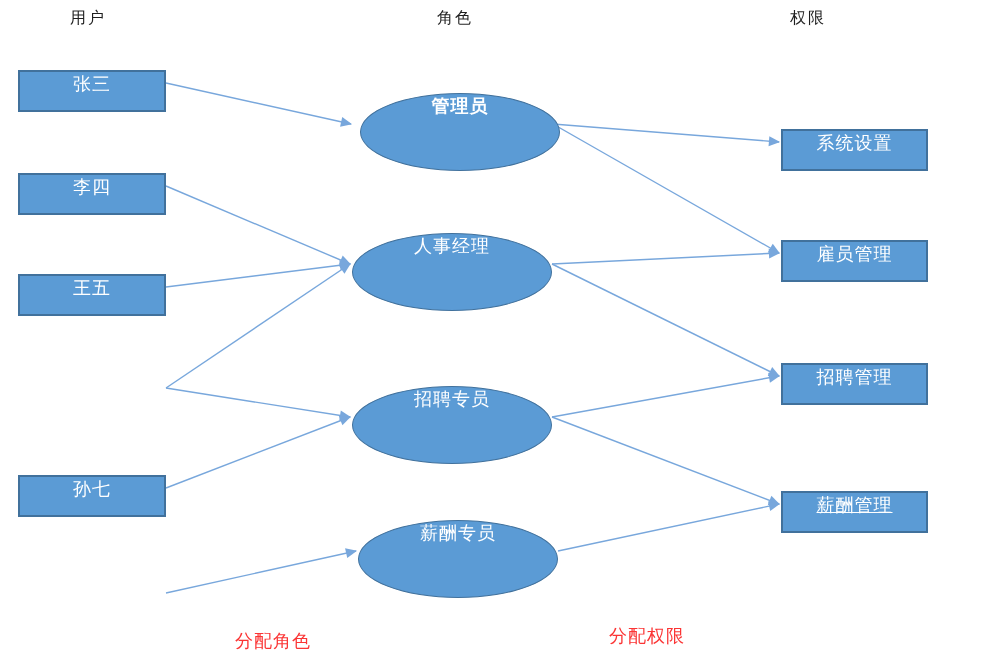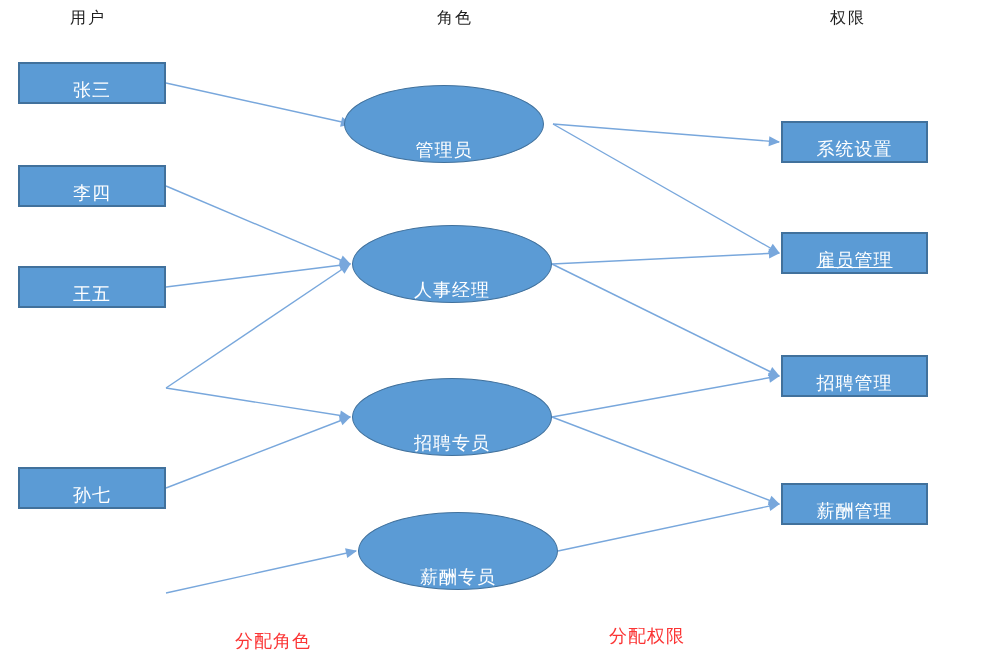--- a/index.html
+++ b/index.html
@@ -26,53 +26,54 @@
     position:absolute;
     transform:translateX(-50%);
     font-size:16px;
     color:var(--header);
     font-weight:500;
     letter-spacing:2px;
     white-space:nowrap;
   }
   .node{
     position:absolute;
-    display:flex;align-items:flex-end;justify-content:center;
+    display:flex;align-items:flex-start;justify-content:center;
     background:var(--node-fill);
     color:#ffffff;
     font-size:18px;
     letter-spacing:1px;
     white-space:nowrap;
     box-sizing:border-box;
+    margin-top:8px;
   }
   .rect-node{
     border:2px solid var(--node-border);
     width:148px;height:42px;
   }
   .user-node{left:18px;}
   #node-zhangsan{top:62px;}
   #node-lisi{top:165px;}
   #node-wangwu{top:266px;}
   #node-zhaoliu{top:367px;}
   #node-sunqi{top:467px;}
   #node-zhouba{top:572px;}
   .role-node{
     border:1.5px solid var(--node-border);
     border-radius:50%;
     width:200px;height:78px;
   }
-  #node-admin{left:344px;top:85px;}
+  #node-admin{left:360px;top:85px;font-weight:bold;}
   #node-hr-manager{left:352px;top:225px;}
   #node-recruit-spec{left:352px;top:378px;}
   #node-comp-spec{left:358px;top:512px;}
   .perm-node{left:781px;width:147px;height:42px;}
   #node-sys-settings{top:121px;}
-  #node-employee-mgmt{top:232px;text-decoration:underline;}
+  #node-employee-mgmt{top:232px;}
   #node-recruit-mgmt{top:355px;}
-  #node-comp-mgmt{top:483px;}
+  #node-comp-mgmt{top:483px;text-decoration:underline;}
   .red-label{
     position:absolute;
     transform:translateX(-50%);
     color:var(--red);
     font-size:18px;
     letter-spacing:1px;
     white-space:nowrap;
     text-align:center;
   }
   #label-assign-role{left:273px;top:629px;}
@@ -100,21 +101,21 @@
       <line x1="553" y1="124" x2="779" y2="253" class="edge" marker-end="url(#arrow)"></line>
       <line x1="552" y1="264" x2="779" y2="253" class="edge" marker-end="url(#arrow)"></line>
       <line x1="552" y1="264" x2="779" y2="376" class="edge" marker-end="url(#arrow)"></line>
       <line x1="552" y1="417" x2="779" y2="376" class="edge" marker-end="url(#arrow)"></line>
       <line x1="552" y1="417" x2="779" y2="504" class="edge" marker-end="url(#arrow)"></line>
       <line x1="558" y1="551" x2="779" y2="504" class="edge" marker-end="url(#arrow)"></line>
     </svg>
 
   <div class="col-header" style="left:88px;top:8px;">用户</div>
   <div class="col-header" style="left:455px;top:8px;text-align:right;">角色</div>
-  <div class="col-header" style="left:848px;top:8px;">权限</div>
+  <div class="col-header" style="left:808px;top:8px;">权限</div>
 
   <div class="node rect-node user-node" id="node-zhangsan">
     <span>张三</span>
   </div>
   <div class="node rect-node user-node" id="node-lisi">
     <span>李四</span>
   </div>
   <div class="node rect-node user-node" id="node-wangwu">
     <span>王五</span>
   </div>

